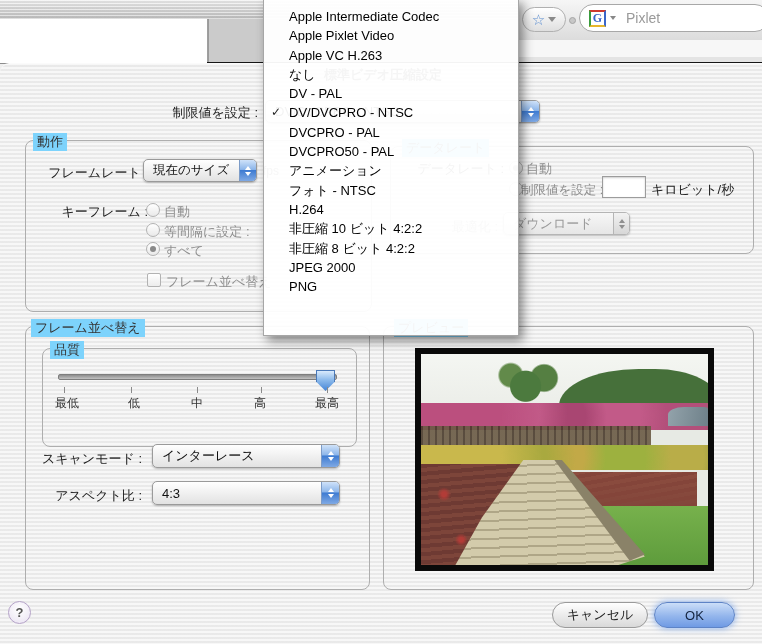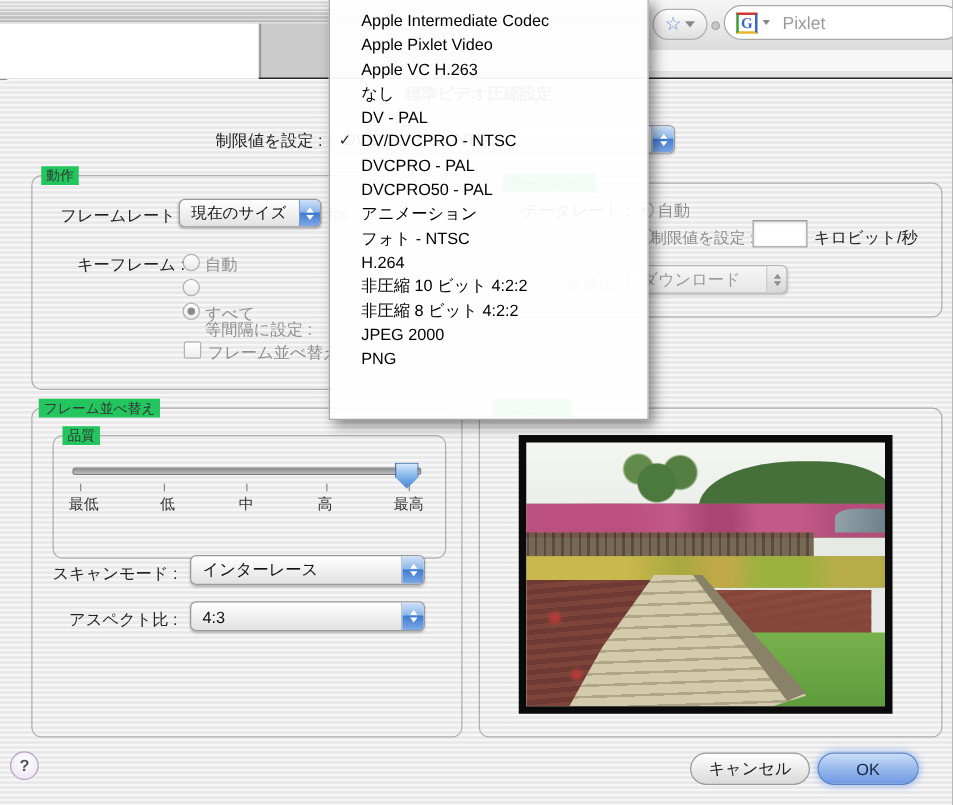--- a/index.html
+++ b/index.html
@@ -35,21 +35,21 @@
   .gcaret{width:0;height:0;border-left:3px solid transparent;border-right:3px solid transparent;border-top:4px solid #888;}
   
   .sheet{left:0;top:63px;width:762px;height:581px;background-color:#efefef;
     background-image:repeating-linear-gradient(180deg,rgba(255,255,255,.5) 0 2px,rgba(0,0,0,.025) 2px 4px);
     border-top-left-radius:9px;box-shadow:inset 0 1px 0 #fbfbfb;}
   .dlg-title{left:263px;top:66px;width:240px;text-align:center;font-size:13px;font-weight:bold;color:#3c3c3c;}
   .label{font-size:13px;color:#222;white-space:nowrap;text-align:right;}
   .label.gray{color:#8e8e8e;}
   .rlabel{text-align:right;}
   .groupbox{border:1px solid #aeaeae;border-radius:8px;}
-  .grouplabel{font-size:11px;color:#333;background:#22c55e;padding:0 4px;white-space:nowrap;}
+  .grouplabel{font-size:13px;color:#333;background:#7dd3fc;padding:0 4px;white-space:nowrap;}
   
   .popup{height:23px;border:1px solid #9a9a9a;border-radius:5px;background:linear-gradient(180deg,#ffffff,#e2e2e2);
     box-sizing:border-box;display:flex;align-items:center;box-shadow:0 1px 2px rgba(0,0,0,.25);}
   .popup .ptext{font-size:13px;color:#111;padding-left:9px;white-space:nowrap;overflow:hidden;flex:1;}
   .pcap{width:17px;align-self:stretch;border-left:1px solid #7d9cc8;border-radius:0 4px 4px 0;
     background:linear-gradient(180deg,#cfe2f9 0%,#8db6ea 45%,#3f7cd2 50%,#7fa9e4 100%);
     display:flex;flex-direction:column;align-items:center;justify-content:center;gap:2px;}
   .arr-up{width:0;height:0;border-left:3.5px solid transparent;border-right:3.5px solid transparent;border-bottom:4px solid #fff;}
   .arr-dn{width:0;height:0;border-left:3.5px solid transparent;border-right:3.5px solid transparent;border-top:4px solid #fff;}
   .popup.disabled{background:linear-gradient(180deg,#f7f7f7,#e6e6e6);border-color:#b5b5b5;}
@@ -131,21 +131,21 @@
         <i class="arr-up"></i>
         <i class="arr-dn"></i>
       </span>
   </div>
   <div class="abs label" style="left:263px;top:164px;font-size:12px;color:#555;">fps</div>
 
   <div class="abs label rlabel" style="left:20px;top:203px;width:128px;">キーフレーム :</div>
   <div class="abs radio" style="left:146px;top:203px;"></div>
   <div class="abs label gray" style="left:164px;top:203px;">自動</div>
   <div class="abs radio" style="left:146px;top:223px;"></div>
-  <div class="abs label gray" style="left:164px;top:223px;margin-top:32px;">等間隔に設定 :</div>
+  <div class="abs label gray" style="left:164px;top:223px;">等間隔に設定 :</div>
   <div class="abs radio sel" style="left:146px;top:242px;"></div>
   <div class="abs label gray" style="left:164px;top:242px;">すべて</div>
 
   <div class="abs checkbox" style="left:147px;top:273px;"></div>
   <div class="abs label gray" style="left:166px;top:273px;">フレーム並べ替え</div>
 
   <div class="abs groupbox" style="left:390px;top:146px;width:362px;height:106px;"></div>
   <div class="abs grouplabel" style="left:402px;top:139px;">データレート</div>
   <div class="abs label rlabel" style="left:400px;top:160px;width:104px;">データレート :</div>
   <div class="abs radio sel" style="left:509px;top:161px;"></div>

